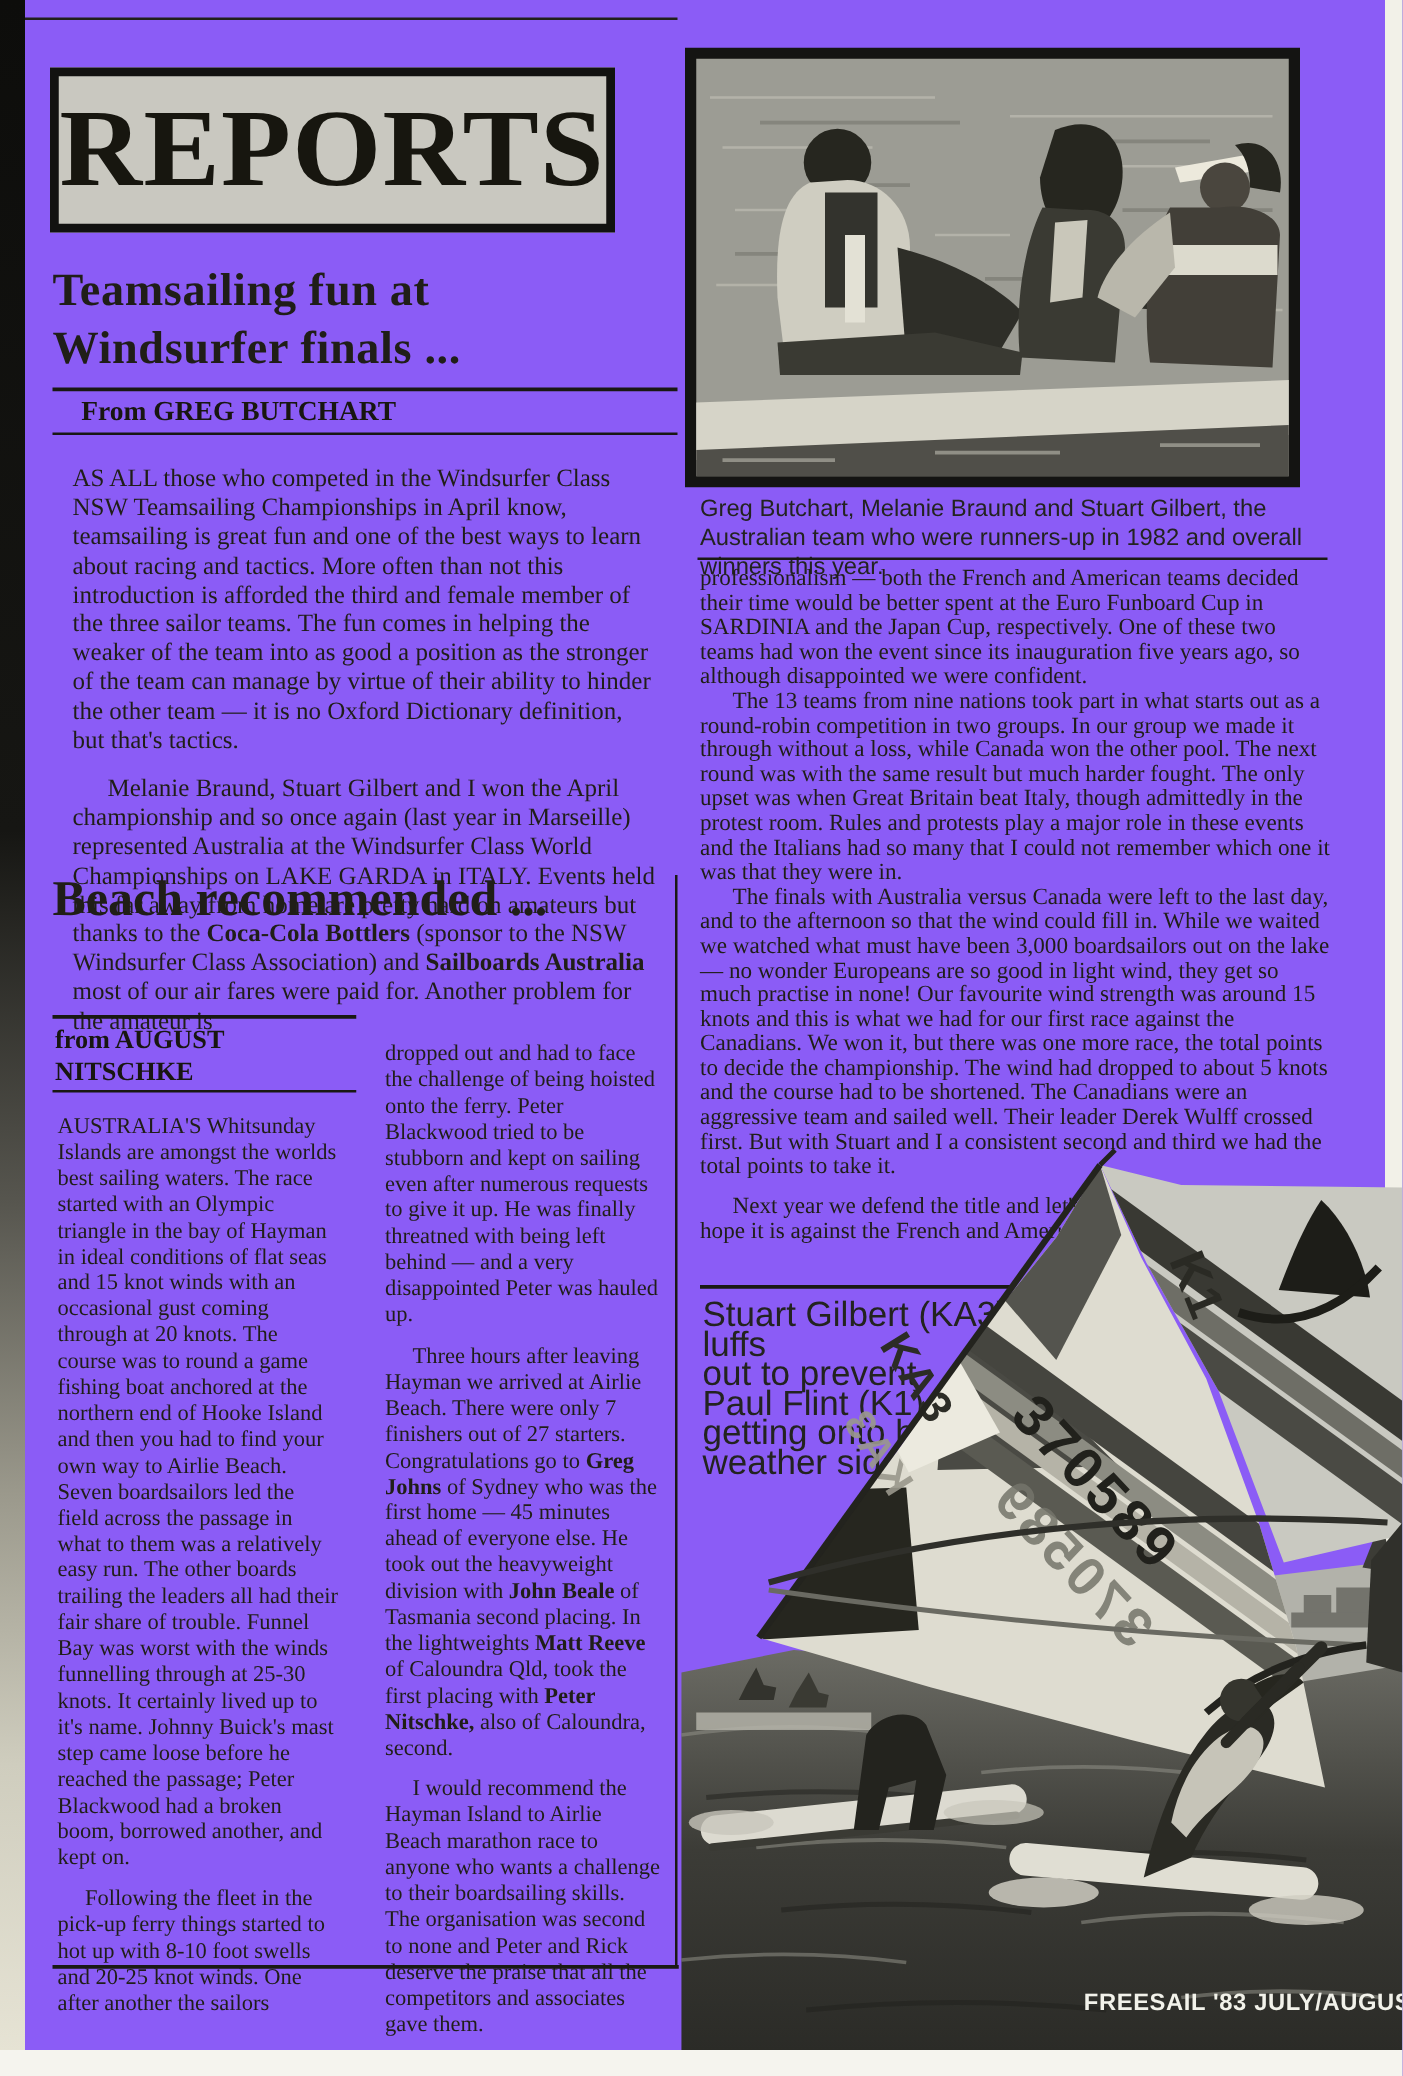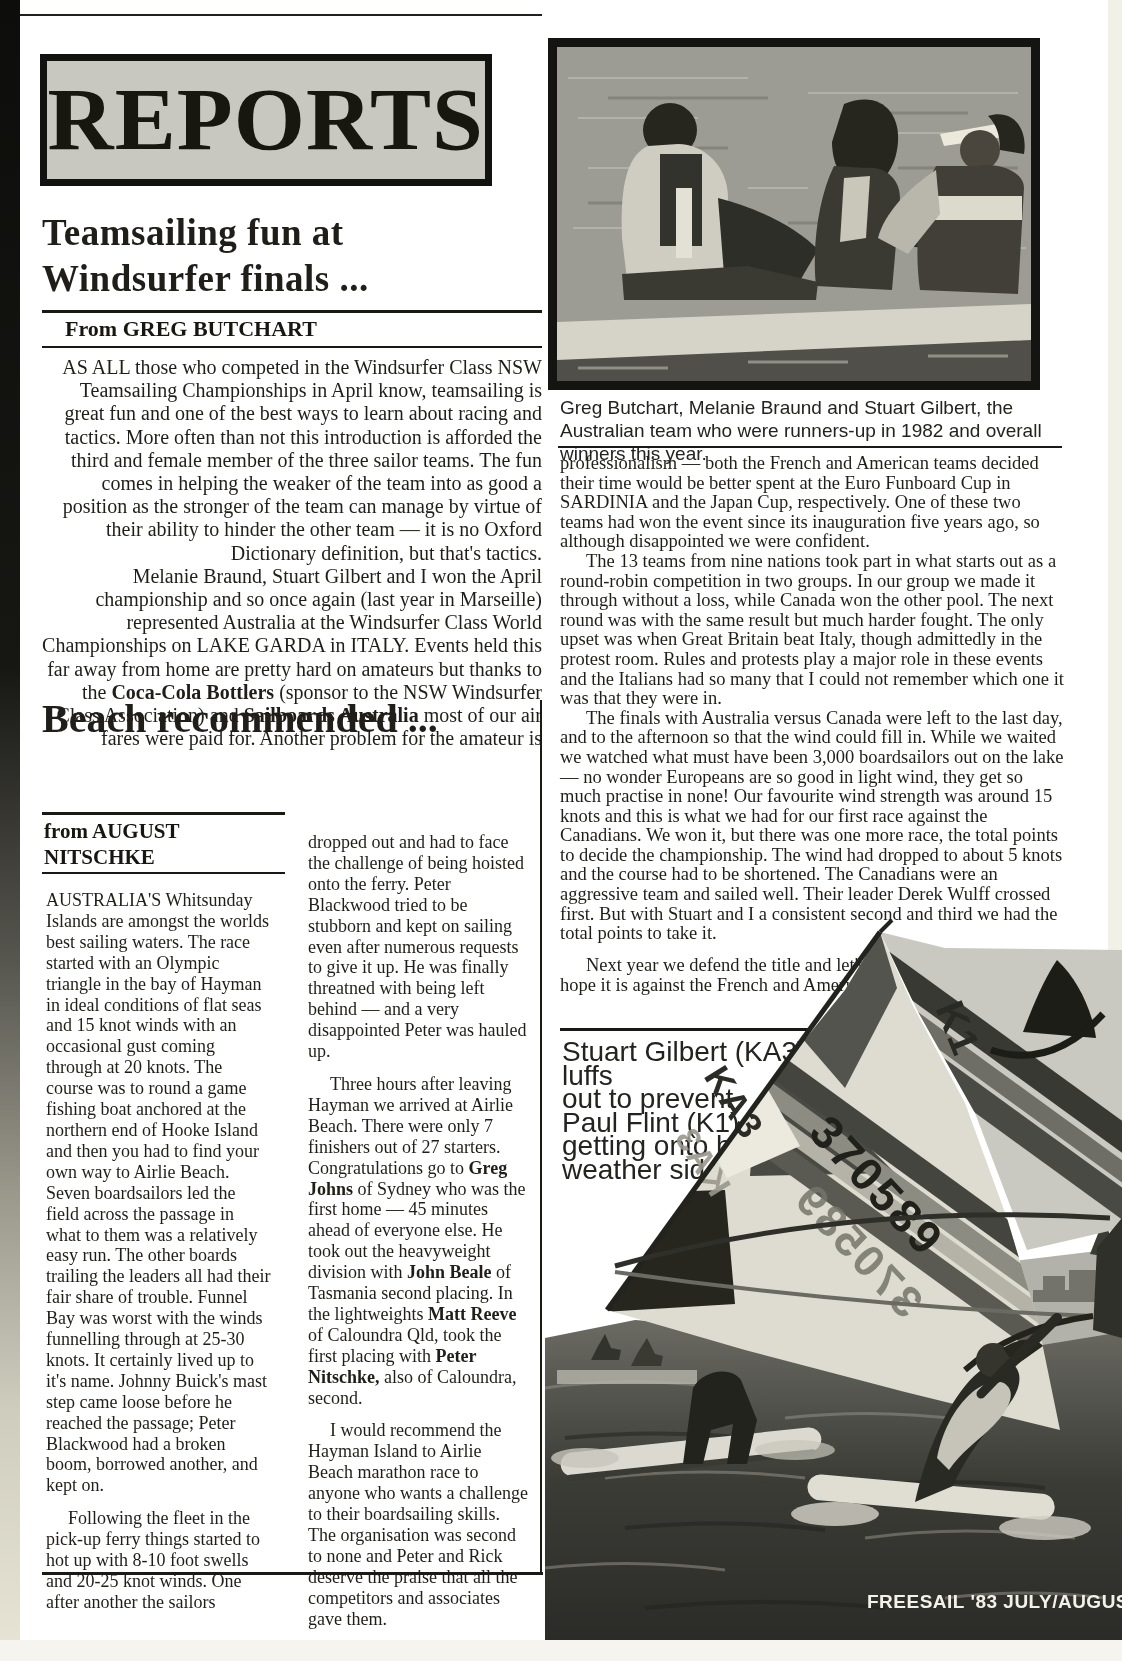--- a/index.html
+++ b/index.html
@@ -1,16 +1,16 @@
 <!DOCTYPE html>
 <html><head>
 <meta charset="utf-8">
 <style>
   html,body{margin:0;padding:0;background:#d8d6c9;}
-  .page{position:relative;width:1122px;height:1661px;background:#ffffff;overflow:hidden;
+  .page{position:relative;width:1122px;height:1661px;background:#8b5cf6;overflow:hidden;
         font-family:"Liberation Serif",serif;color:#1e1c17;}
   .abs{position:absolute;}
   
   .left-bar{left:0;top:0;width:20px;height:1661px;
     background:linear-gradient(180deg,#0d0d0b 0%,#161613 40%,#57564f 58%,#9b998c 72%,#cfcdbe 85%,#e8e5d6 100%);}
   .top-line{left:20px;top:14px;width:522px;height:2px;background:#21201b;}
   .right-strip{right:0;top:0;width:14px;height:1661px;background:#f2f1e8;}
   .bottom-strip{left:0;top:1640px;width:1122px;height:21px;background:#f5f4ee;}
   .vrule{background:#1a1915;}
   .hrule{background:#1a1915;}
@@ -18,21 +18,21 @@
   .masthead{left:40px;top:54px;width:452px;height:132px;background:#c9c8c0;
     border:7px solid #121210;box-sizing:border-box;display:flex;align-items:center;justify-content:center;}
   .masthead span{font-weight:900;font-size:88px;letter-spacing:1px;color:#17160f;
     transform:scaleX(1.04);line-height:1;}
   
   .t1{left:42px;top:210px;width:500px;font-size:37px;line-height:46px;font-weight:bold;
       letter-spacing:.5px;color:#201e18;}
   .byline-rule{height:3px;background:#191813;}
   .byline-text{font-weight:bold;font-size:22px;color:#181610;margin-left:21px;}
   .body{font-size:20px;line-height:23.2px;color:#201e18;}
-  .body p{margin:0;text-align:right;}
+  .body p{margin:16px;}
   .body p.ind{text-indent:28px;}
   .b{font-weight:bold;}
   
   .t2{left:42px;top:694px;width:500px;font-size:40px;line-height:50px;font-weight:bold;color:#201e18;}
   .smallbody{font-size:18px;line-height:20.9px;color:#201e18;}
   .smallbody p{margin:12px;}
   .smallbody p.ind{text-indent:22px;}
   .byline2-text{font-weight:bold;font-size:21px;line-height:26px;color:#181610;}
   
   .rightbody{font-size:18.5px;line-height:19.6px;color:#201e18;}

